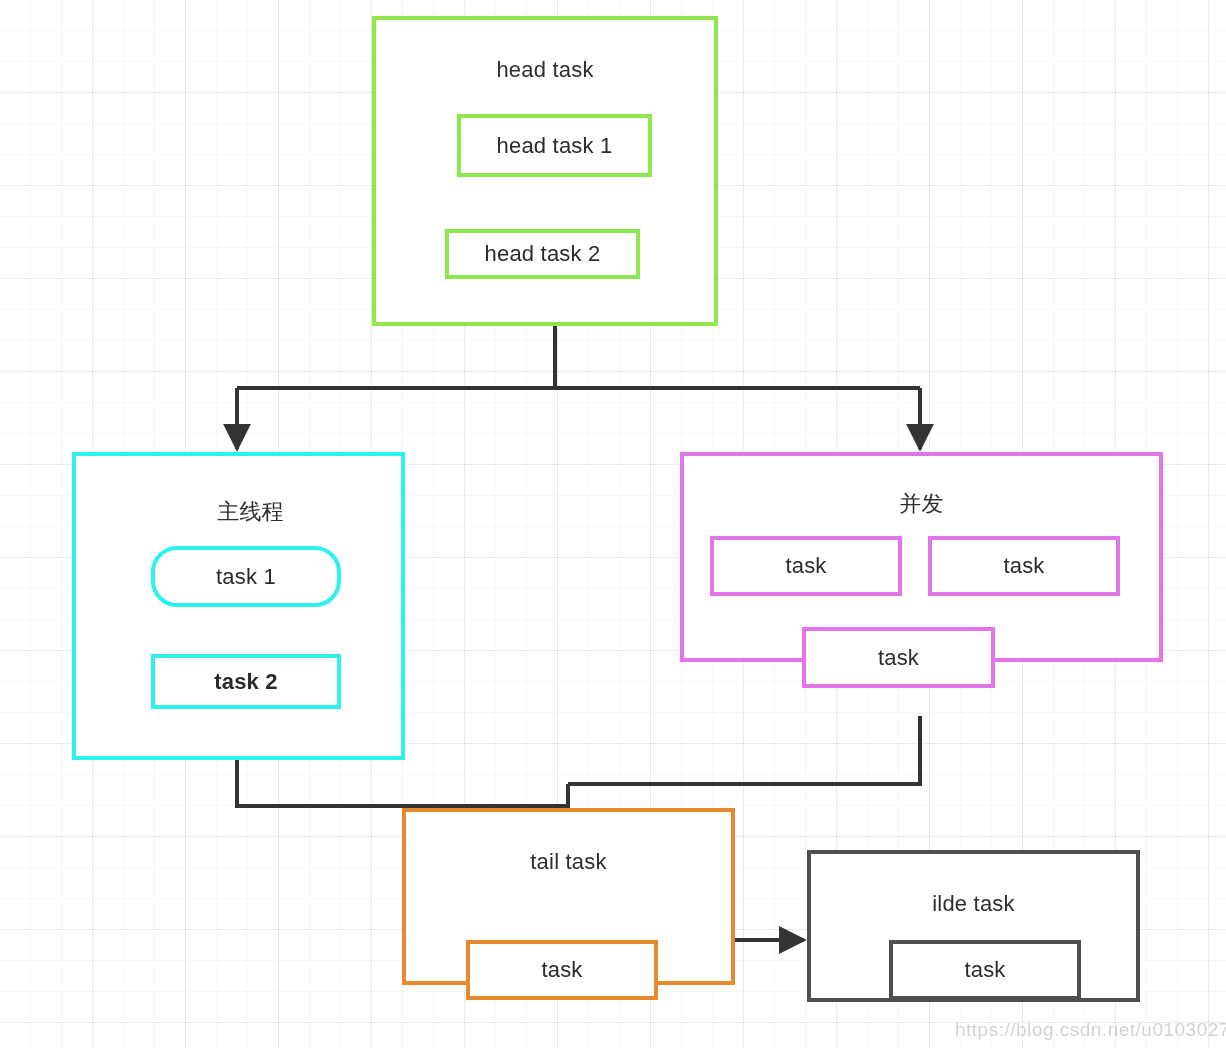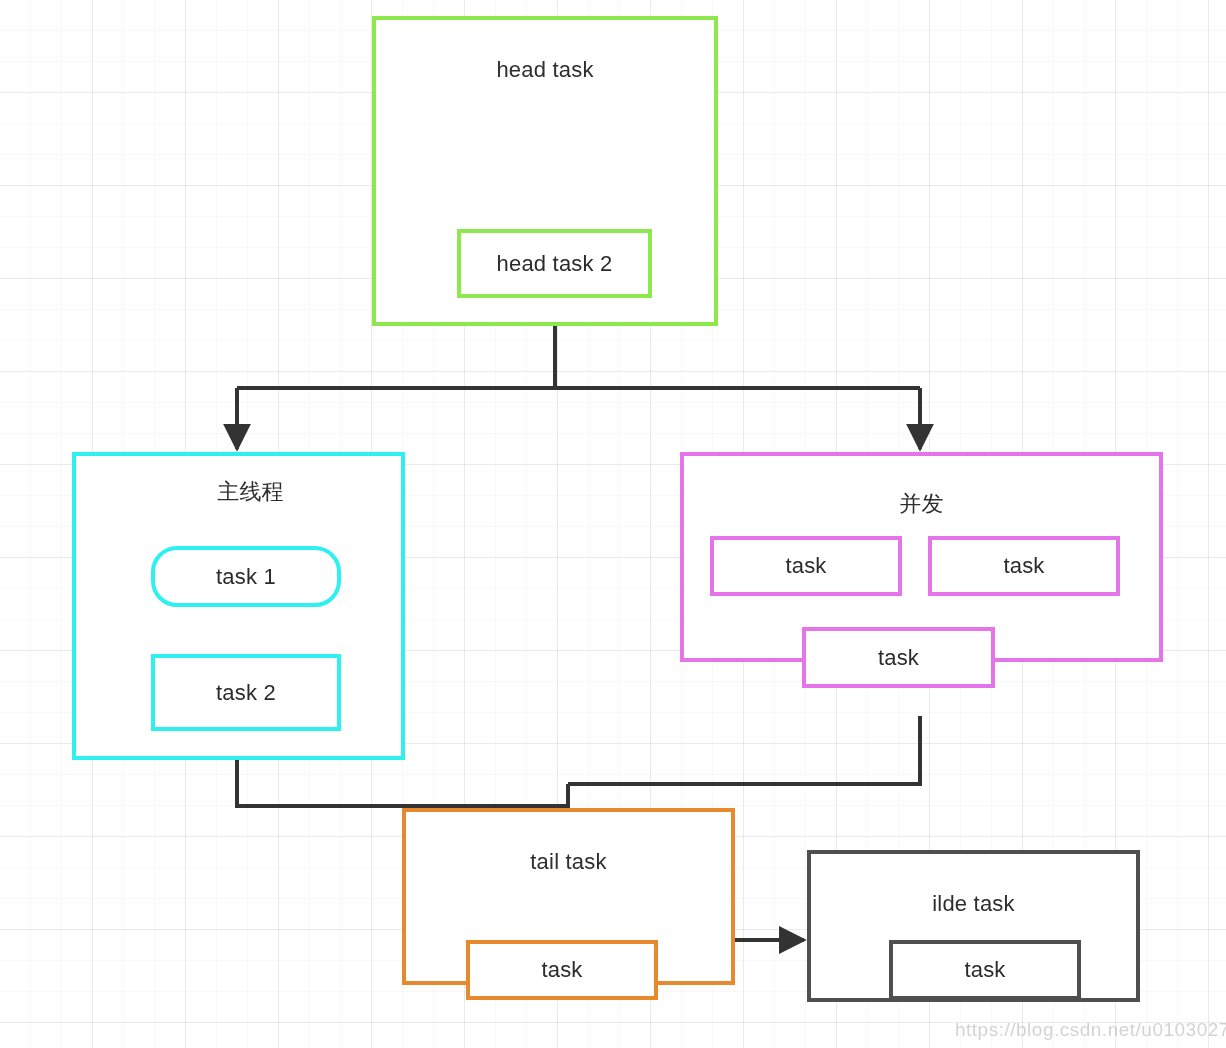--- a/index.html
+++ b/index.html
@@ -112,31 +112,34 @@
     </g>
 
     <g>
       <path d="M 735 940 L 804 940" stroke="#333333" stroke-width="4" fill="none" marker-end="url(#arrow)"></path>
     </g>
   </svg>
 
   <div class="node group-box" style="left:372px; top:16px; width:346px; height:310px; border-color:#8ce84c;">
     <div class="group-title" style="top:37px;">head task</div>
   </div>
-  <div class="node leaf-box" style="left:457px; top:229px; width:195px; height:69px; border-color:#8ce84c;">
+  <div class="node leaf-box" style="left:457px; top:114px; width:195px; height:63px; border-color:#8ce84c;">
+    <span class="leaf-label">head task 1</span>
+  </div>
+  <div class="node leaf-box" style="left:445px; top:229px; width:195px; height:50px; border-color:#8ce84c;">
     <span class="leaf-label">head task 2</span>
   </div>
 
   <div class="node group-box" style="left:72px; top:452px; width:333px; height:308px; border-color:#2ff0f0;">
-    <div class="group-title" style="top:23px;padding-left:24px;">主线程</div>
+    <div class="group-title" style="top:43px;padding-left:24px;">主线程</div>
   </div>
   <div class="node leaf-box" style="left:151px; top:546px; width:190px; height:61px; border-color:#2ff0f0;border-radius:26px;">
     <span class="leaf-label">task 1</span>
   </div>
-  <div class="node leaf-box" style="left:151px; top:654px; width:190px; height:77px; border-color:#2ff0f0;">
+  <div class="node leaf-box" style="left:151px; top:654px; width:190px; height:55px; border-color:#2ff0f0;font-weight:bold;">
     <span class="leaf-label">task 2</span>
   </div>
 
   <div class="node group-box" style="left:680px; top:452px; width:483px; height:210px; border-color:#e573ea;">
     <div class="group-title" style="top:35px;">并发</div>
   </div>
   <div class="node leaf-box" style="left:710px; top:536px; width:192px; height:60px; border-color:#e573ea;">
     <span class="leaf-label">task</span>
   </div>
   <div class="node leaf-box" style="left:928px; top:536px; width:192px; height:60px; border-color:#e573ea;">

